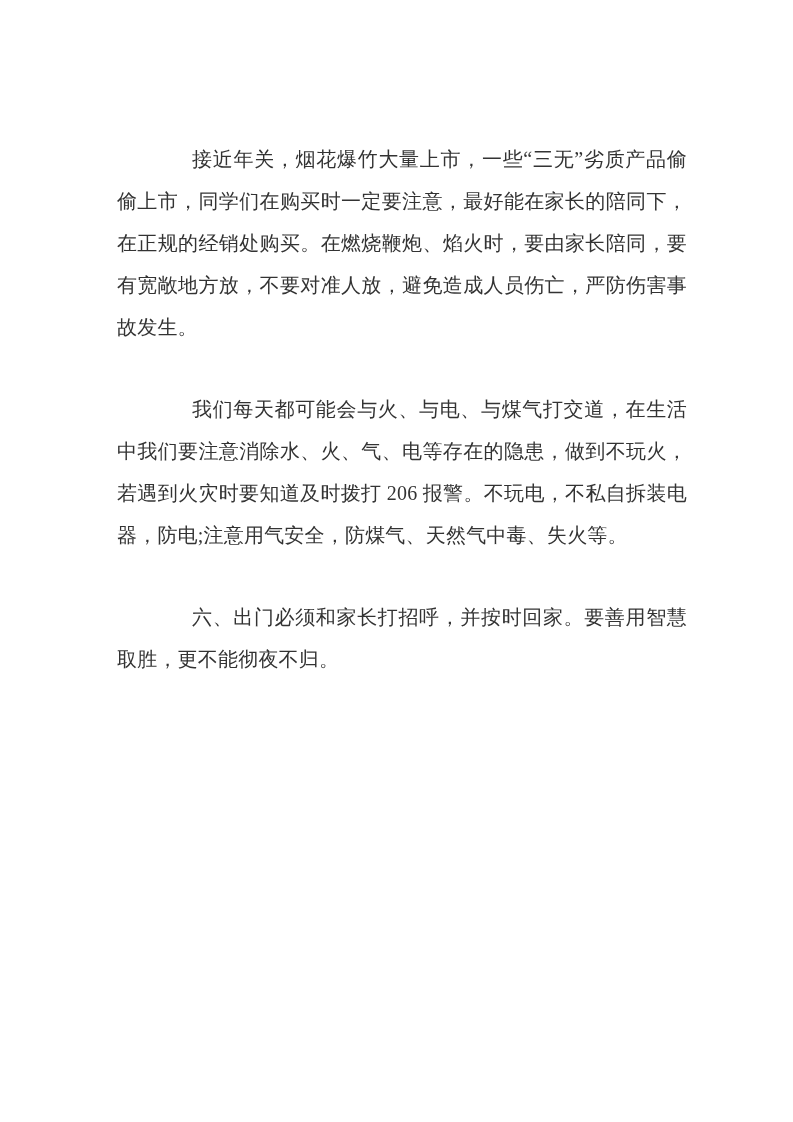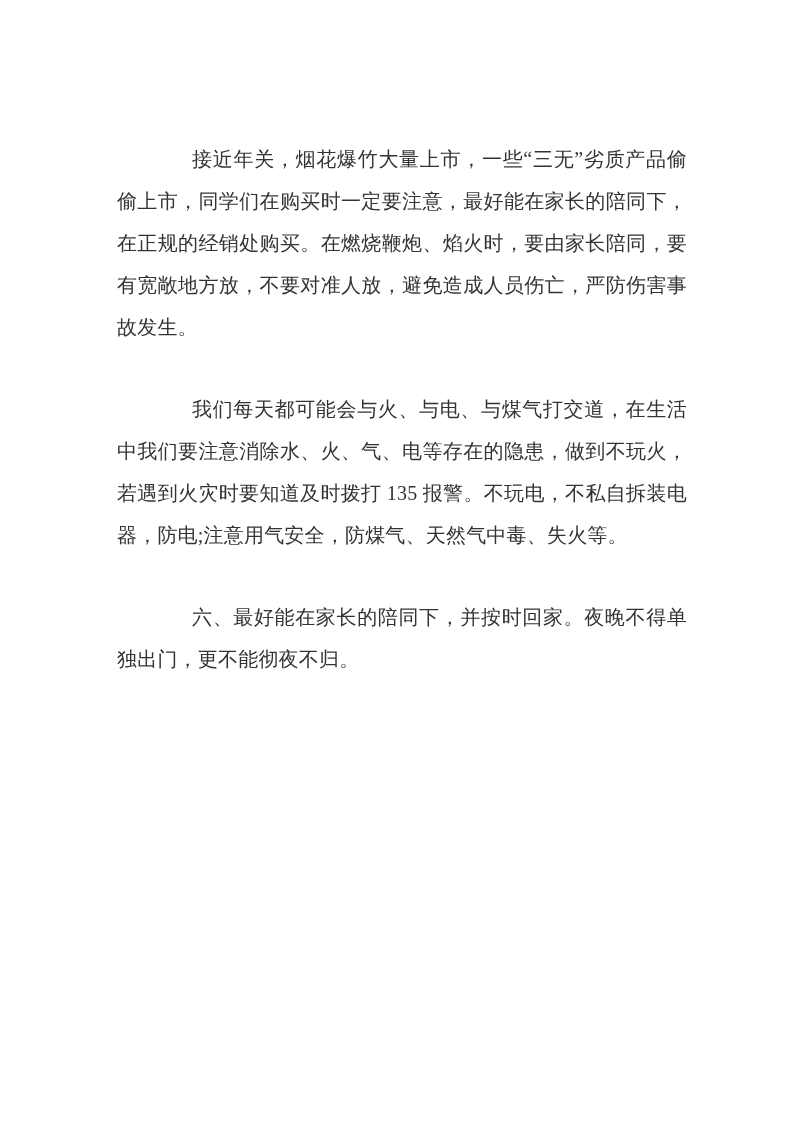--- a/index.html
+++ b/index.html
@@ -35,16 +35,16 @@
     text-indent: 75px;
     word-break: break-all;
   }
 </style>
 </head>
 <body>
 
 <div class="page">
   <div class="doc-body">
     <p>接近年关，烟花爆竹大量上市，一些“三无”劣质产品偷偷上市，同学们在购买时一定要注意，最好能在家长的陪同下，在正规的经销处购买。在燃烧鞭炮、焰火时，要由家长陪同，要有宽敞地方放，不要对准人放，避免造成人员伤亡，严防伤害事故发生。</p>
-    <p>我们每天都可能会与火、与电、与煤气打交道，在生活中我们要注意消除水、火、气、电等存在的隐患，做到不玩火，若遇到火灾时要知道及时拨打 135 报警。不玩电，不私自拆装电器，防电;注意用气安全，防煤气、天然气中毒、失火等。</p>
-    <p>六、最好能在家长的陪同下，并按时回家。夜晚不得单独出门，更不能彻夜不归。</p>
+    <p>我们每天都可能会与火、与电、与煤气打交道，在生活中我们要注意消除水、火、气、电等存在的隐患，做到不玩火，若遇到火灾时要知道及时拨打 206 报警。不玩电，不私自拆装电器，防电;注意用气安全，防煤气、天然气中毒、失火等。</p>
+    <p>六、出门必须和家长打招呼，并按时回家。要善用智慧取胜，更不能彻夜不归。</p>
   </div>
 </div>
 
 </body></html>

